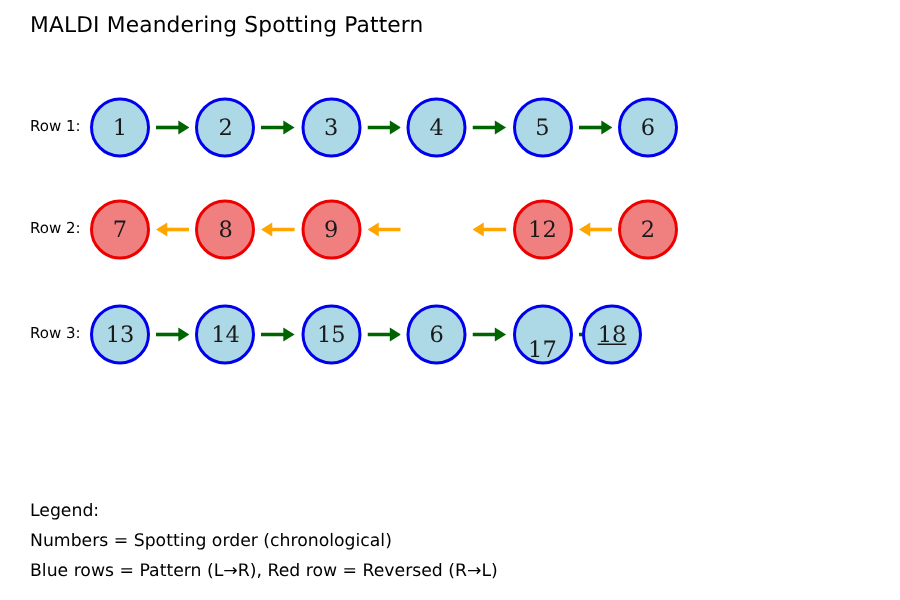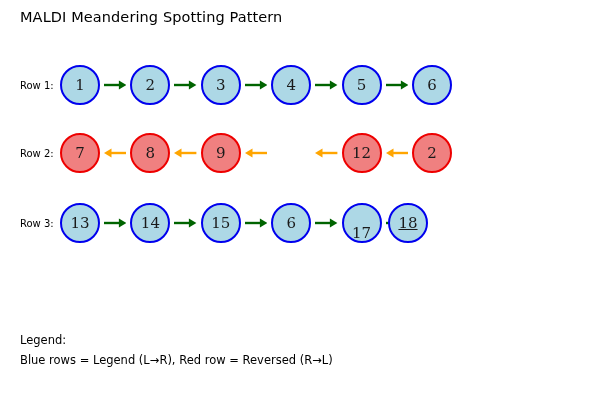--- a/index.html
+++ b/index.html
@@ -256,16 +256,17 @@
           <polygon points="22.400000000000006,7 14.900000000000006,2.4000000000000004 14.900000000000006,11.6" fill="#006400"></polygon>
         </svg>
       </div>
       <div class="node blue" style="left: 408px; text-decoration: underline;">
         <span>18</span>
       </div>
     </div>
 
   <div class="legend">
     <div>Legend:</div>
-    <div>Blue rows = Legend (L→R), Red row = Reversed (R→L)</div>
+    <div>Numbers = Spotting order (chronological)</div>
+    <div>Blue rows = Pattern (L→R), Red row = Reversed (R→L)</div>
   </div>
 
 </div>
 
 </body></html>

